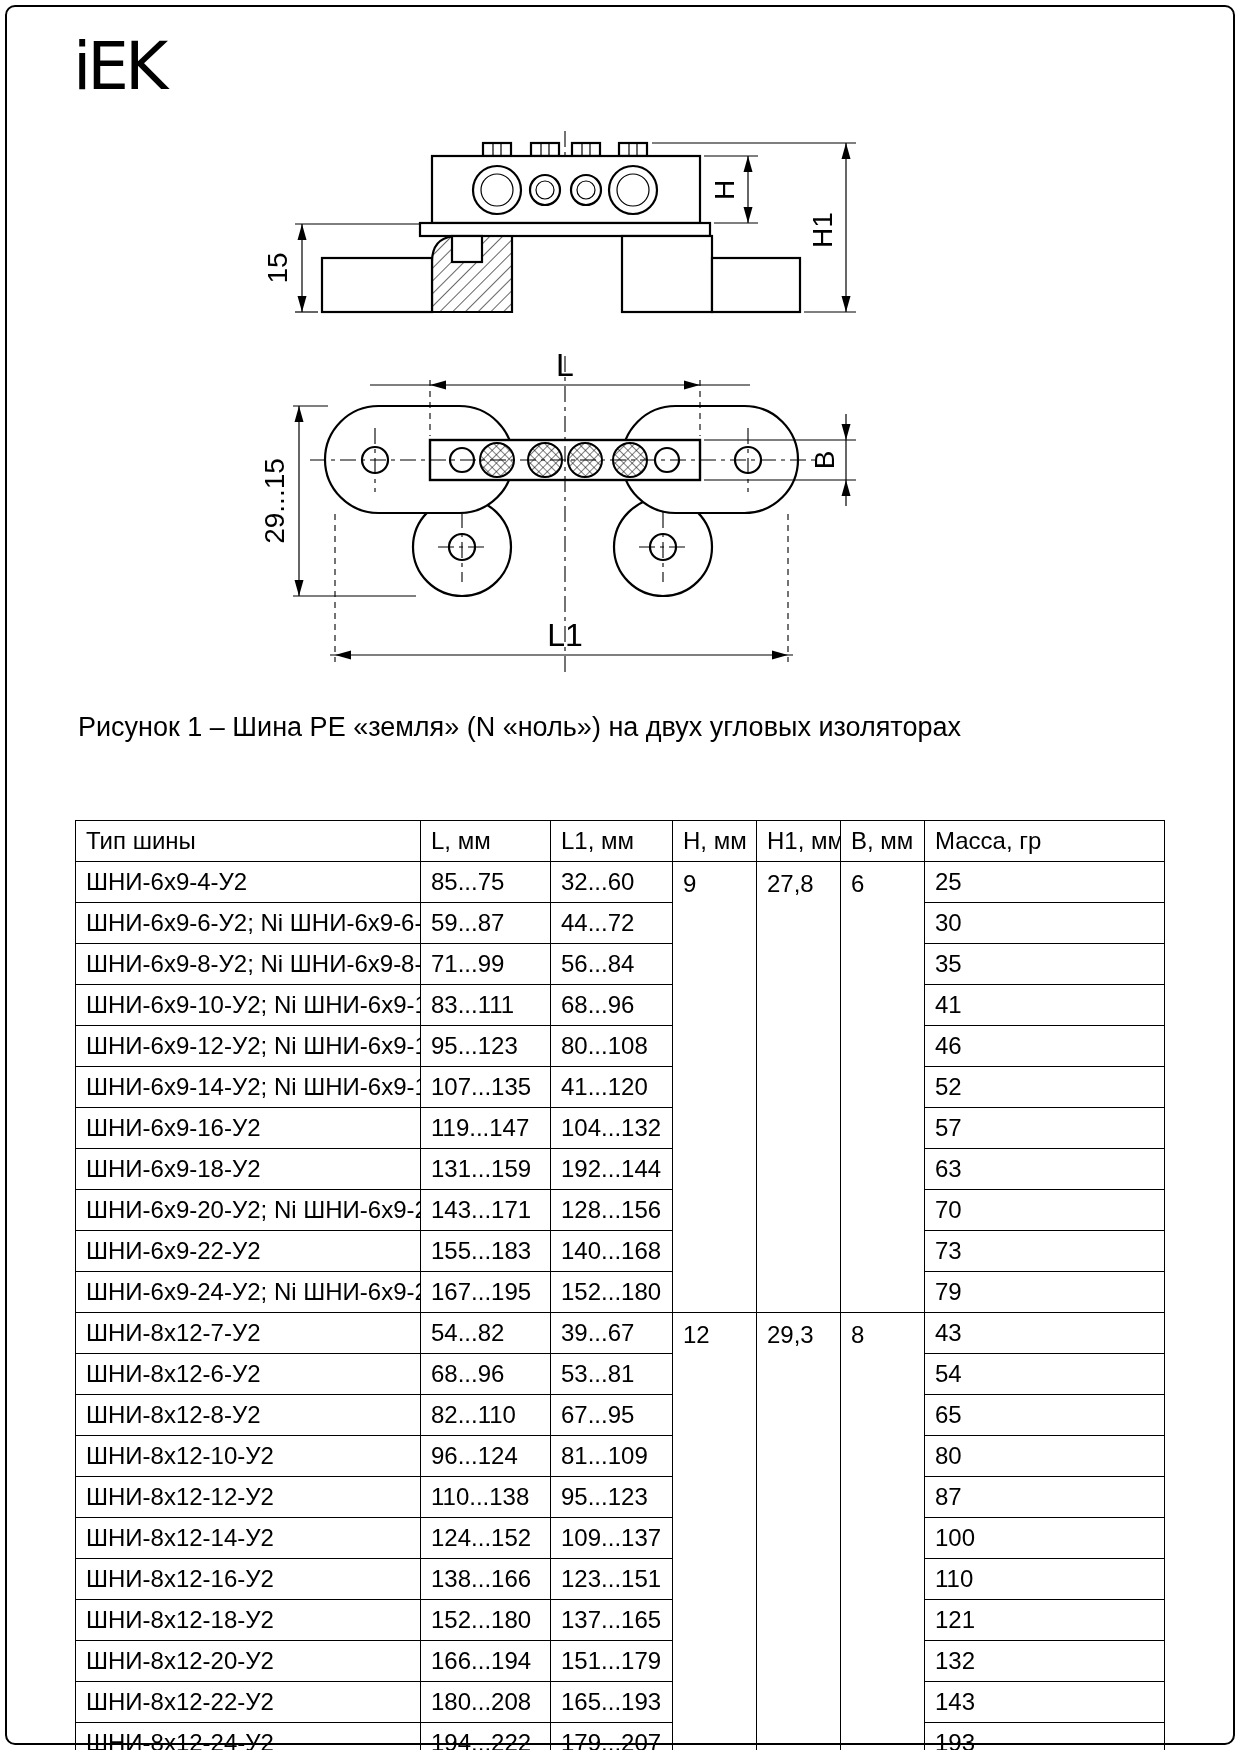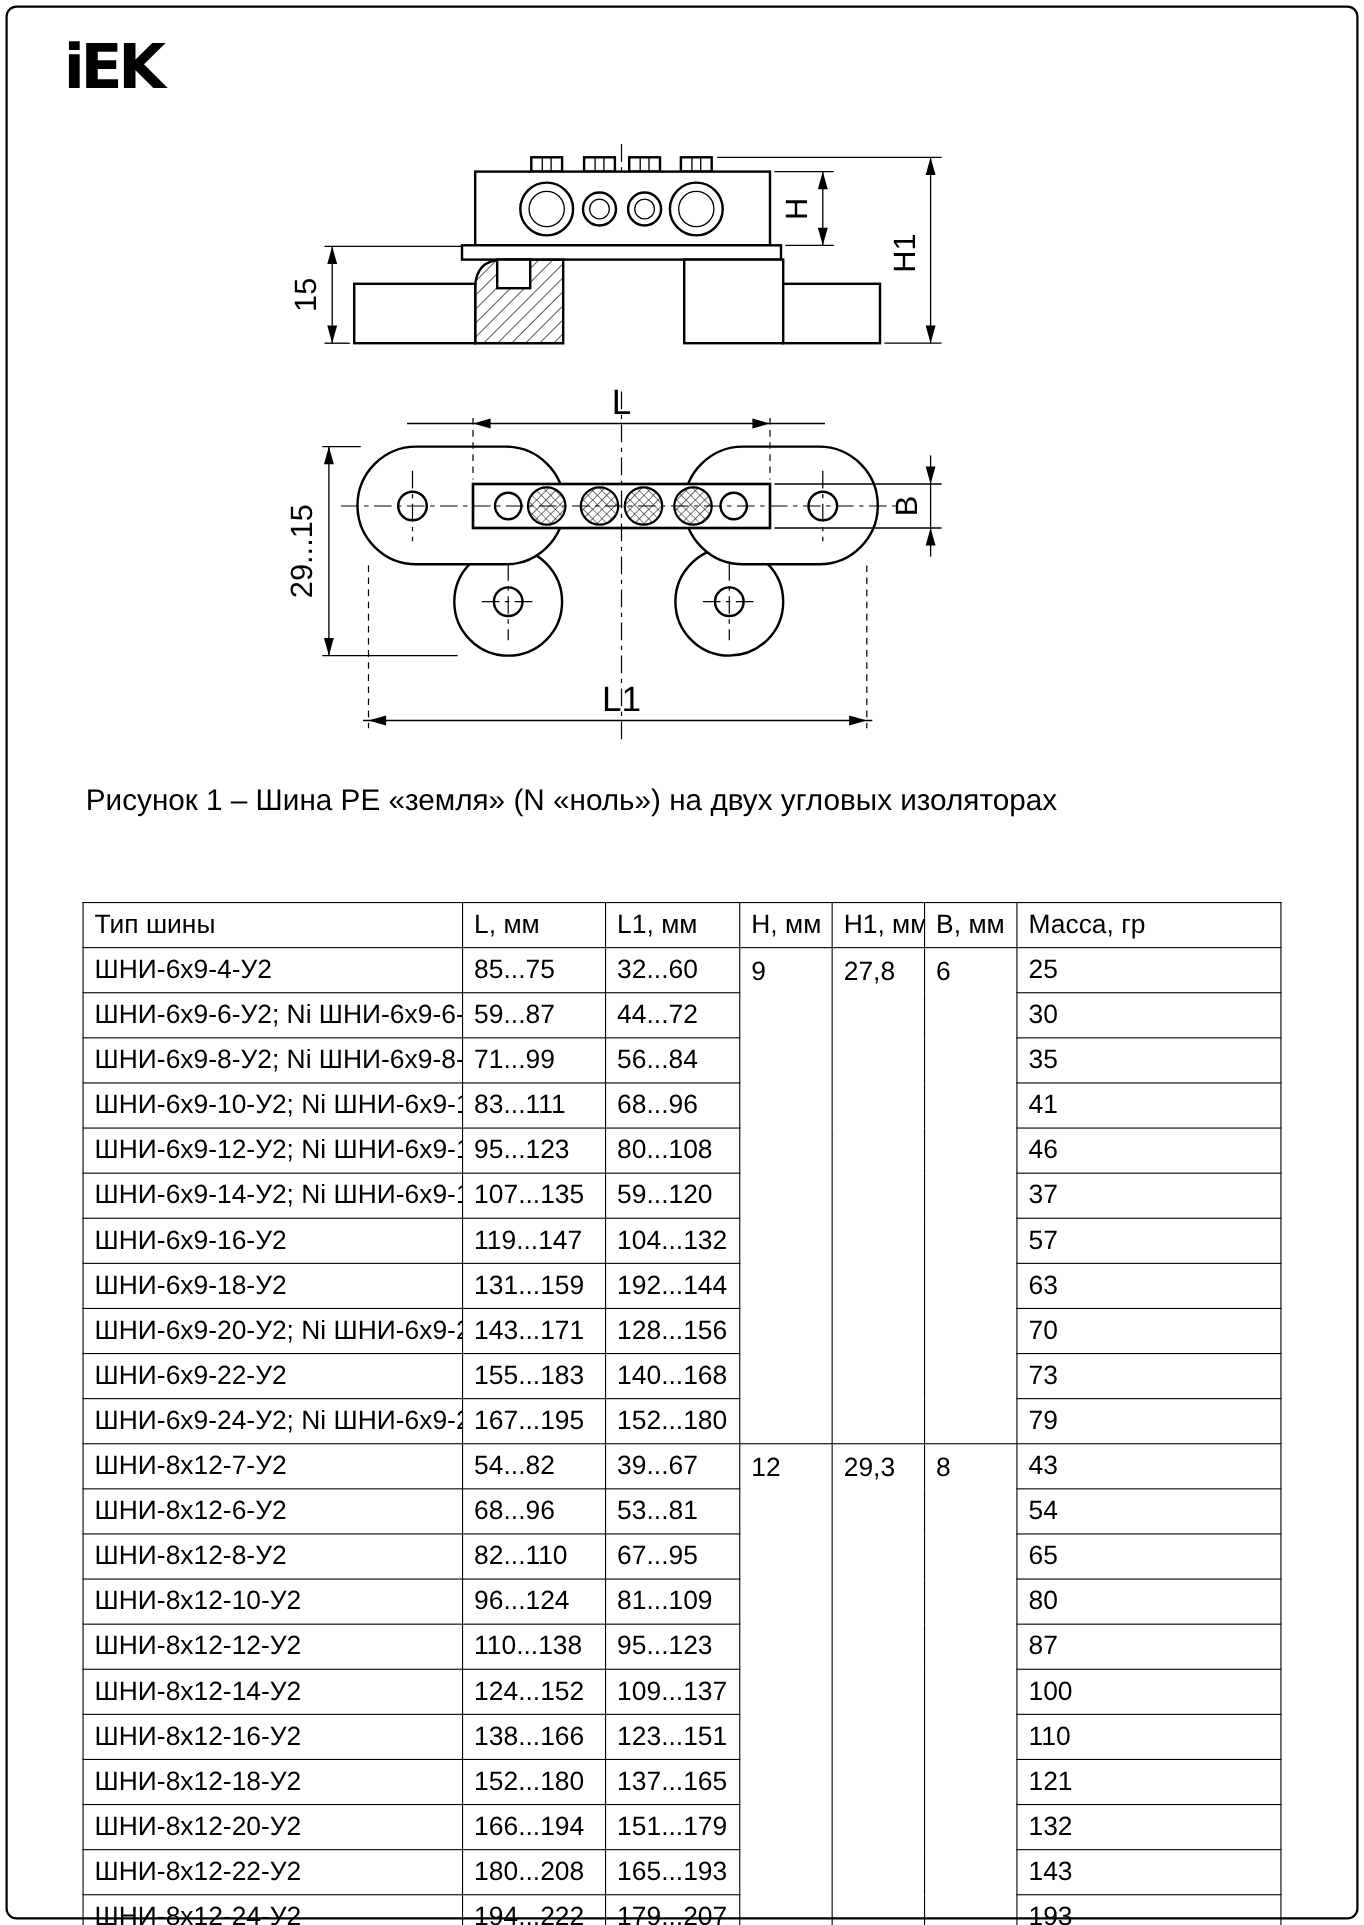--- a/index.html
+++ b/index.html
@@ -10,23 +10,23 @@
     font-family:"Liberation Sans", sans-serif;
     position:relative;
     overflow:hidden;
   }
   .frame {
     position:absolute; inset:5px;
     border:2px solid #000; border-radius:10px;
     pointer-events:none;
   }
   .logo {
-    position:absolute; left:58px; top:34px;
+    position:absolute; left:73px; top:34px;
     font-family:"DejaVu Sans", sans-serif;
-    font-weight:bold; font-size:56px; letter-spacing:-4px;
+    font-weight:normal; font-size:66px; letter-spacing:-4px;
     line-height:1;
   }
   .drawing { position:absolute; left:0; top:125px; }
   .drawing text {
     font-family:"Liberation Sans", sans-serif;
     font-size:28px; fill:#000;
   }
   .drawing text.big { font-size:32px; }
   .caption {
     position:absolute; left:78px; top:712px;
@@ -278,22 +278,22 @@
       </tr>
       <tr>
         <td>ШНИ-6х9-12-У2; Ni ШНИ-6х9-12-У2</td>
         <td>95...123</td>
         <td>80...108</td>
         <td>46</td>
       </tr>
       <tr>
         <td>ШНИ-6х9-14-У2; Ni ШНИ-6х9-14-У2</td>
         <td>107...135</td>
-        <td>59...120</td>
-        <td>37</td>
+        <td>41...120</td>
+        <td>52</td>
       </tr>
       <tr>
         <td>ШНИ-6х9-16-У2</td>
         <td>119...147</td>
         <td>104...132</td>
         <td>57</td>
       </tr>
       <tr>
         <td>ШНИ-6х9-18-У2</td>
         <td>131...159</td>

